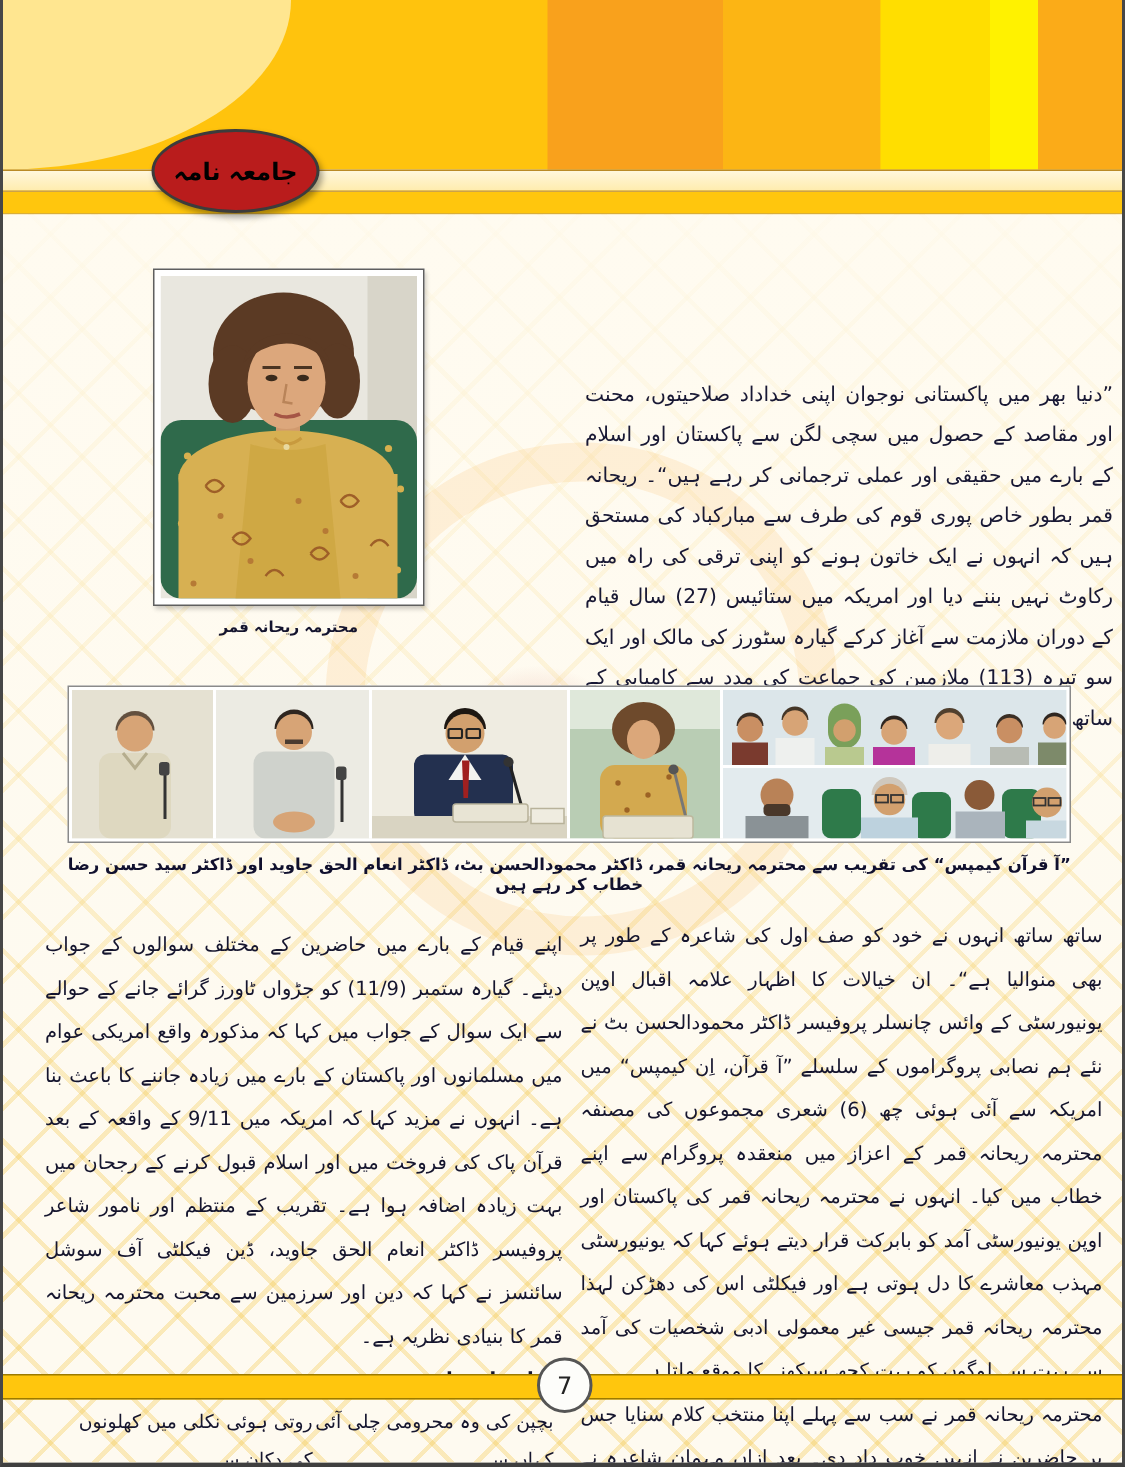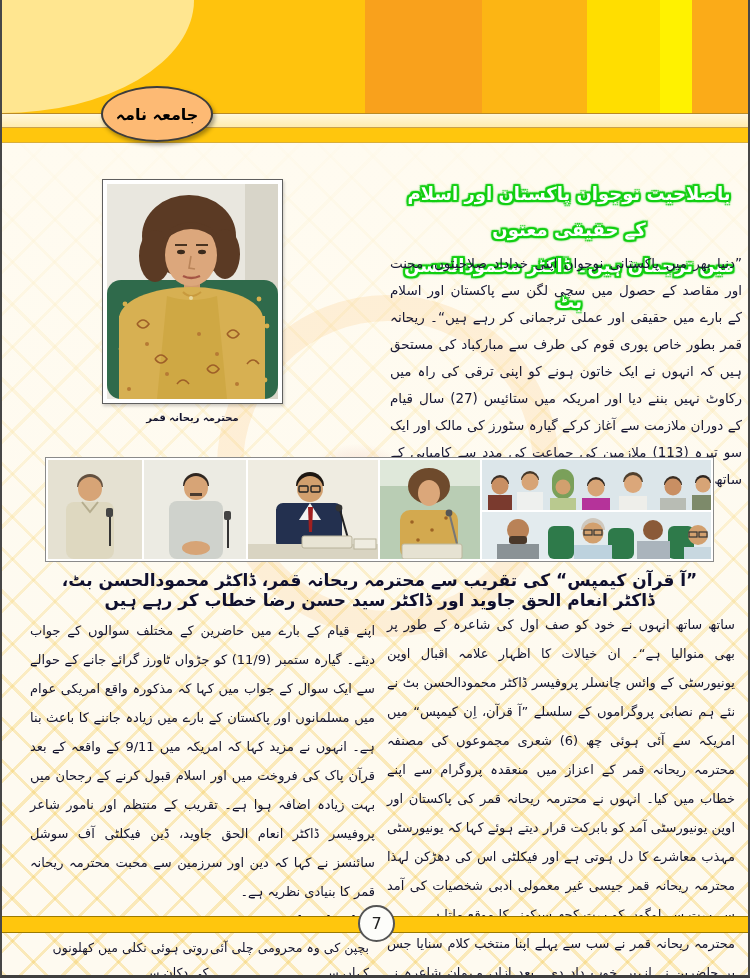--- a/index.html
+++ b/index.html
@@ -18,21 +18,21 @@
   .s4{left:658px;width:32px;background:#FFF200;}
   .s5{left:690px;width:60px;background:#FBAB18;}
   .curve{position:absolute;left:0;top:0;width:192px;height:113px;background:#FFE690;border-bottom-right-radius:100% 100%;}
   .band-light{position:absolute;left:0;top:113px;width:100%;height:14px;
     background:linear-gradient(180deg,#fff7dc 0%,#ffecae 100%);
     border-top:1px solid #b98a26;box-sizing:border-box;}
   .band-gold{position:absolute;left:0;top:127px;width:100%;height:16px;background:#FFC60D;
     border-top:1px solid #caa24a;border-bottom:1px solid #d9ae39;box-sizing:border-box;}
   .badge{
     position:absolute;left:99px;top:86px;width:108px;height:52px;border-radius:50%;
-    background:#fdba74;border:2px solid #3c3c3c;box-shadow:2px 3px 4px rgba(0,0,0,.35);
+    background:#b91c1c;border:2px solid #3c3c3c;box-shadow:2px 3px 4px rgba(0,0,0,.35);
     display:flex;align-items:center;justify-content:center;z-index:6;
     font-weight:bold;font-size:16px;color:#000;direction:rtl;
   }
   
   .content-bg{
     position:absolute;left:0;top:143px;width:100%;height:832px;
     background-color:#fefaf0;
     background-image:
       linear-gradient(180deg, rgba(255,251,240,0.94) 0%, rgba(255,251,240,0.55) 38%, rgba(255,251,240,0) 75%),
       repeating-linear-gradient(45deg, rgba(243,198,70,0.32) 0px, rgba(243,198,70,0.32) 3px, transparent 3px, transparent 30px),
@@ -58,21 +58,21 @@
   .portrait{position:absolute;left:100px;top:179px;width:181px;z-index:2;}
   .portrait .frame{border:1px solid #5f5f5f;background:#fff;padding:4px;box-shadow:1px 2px 3px rgba(0,0,0,.2);}
   .portrait .frame svg{display:block;}
   .portrait-caption{margin-top:8px;text-align:center;font-weight:bold;font-size:10px;color:#14142e;direction:rtl;}
   
   .group-photo{position:absolute;left:43px;top:457px;width:669px;height:105px;z-index:2;
     border:1px solid #8a8a8a;background:#fff;box-sizing:border-box;padding:2px;}
   .group-photo svg{display:block;}
   .group-caption{
     position:absolute;left:43px;top:570px;width:669px;z-index:2;
-    text-align:center;direction:rtl;font-weight:bold;font-size:17px;color:#10102e;
+    text-align:center;direction:rtl;font-weight:bold;font-size:11px;color:#10102e;
   }
   
   .col{position:absolute;z-index:2;direction:rtl;text-align:justify;font-size:13px;line-height:29px;color:#15152e;}
   .col p{margin:0;}
   .col-right{left:385px;top:610px;width:348px;}
   .col-left{left:28px;top:616px;width:345px;}
   .subhead{font-weight:bold;text-align:right;margin-top:2px;}
   .verse{display:flex;justify-content:space-between;direction:rtl;font-size:12.5px;line-height:25px;
     padding:0 6px;text-align:right;}
   
@@ -101,24 +101,20 @@
   <div class="band-gold"></div>
 
   <div class="badge">
     <span>جامعہ نامہ</span>
   </div>
 
   <div class="content-bg"></div>
   <div class="wm-ring"></div>
   <div class="wm-red"></div>
 
-  <div class="green-heading">
-    <div>باصلاحیت نوجوان پاکستان اور اسلام کے حقیقی معنوں</div>
-    <div>میں ترجمان ہیں۔ ڈاکٹر محمودالحسن بٹ</div>
-  </div>
 
   <div class="intro">”دنیا بھر میں پاکستانی نوجوان اپنی خداداد صلاحیتوں، محنت اور مقاصد کے حصول میں سچی لگن سے پاکستان اور اسلام کے بارے میں حقیقی اور عملی ترجمانی کر رہے ہیں“۔ ریحانہ قمر بطور خاص پوری قوم کی طرف سے مبارکباد کی مستحق ہیں کہ انہوں نے ایک خاتون ہونے کو اپنی ترقی کی راہ میں رکاوٹ نہیں بننے دیا اور امریکہ میں ستائیس (27) سال قیام کے دوران ملازمت سے آغاز کرکے گیارہ سٹورز کی مالک اور ایک سو تیرہ (113) ملازمین کی جماعت کی مدد سے کامیابی کے ساتھ کاروبار سنبھالنے کے</div>
 
   <div class="portrait">
     <div class="frame">
       <svg width="171" height="215" viewBox="0 0 171 215" xmlns="http://www.w3.org/2000/svg">
         <rect width="171" height="215" fill="#e9e7df"></rect>
         <rect x="138" width="33" height="215" fill="#d8d5c9"></rect>
         <rect x="0" y="96" width="171" height="119" rx="14" fill="#2f6a4b"></rect>
         <g fill="#d8b04e">

